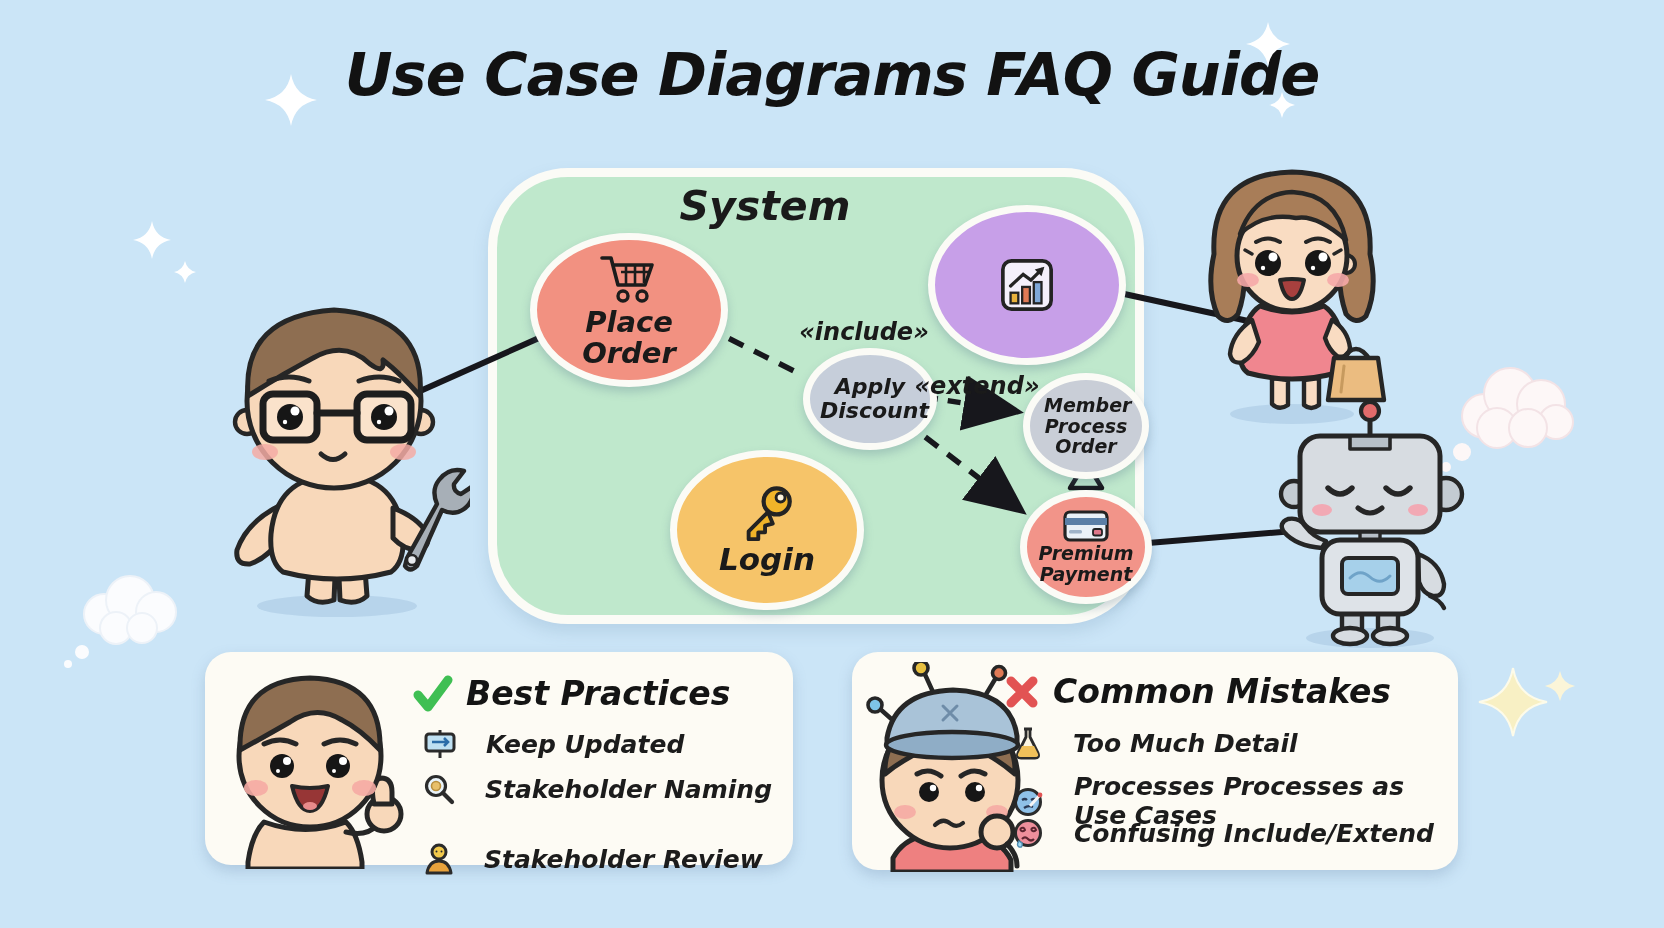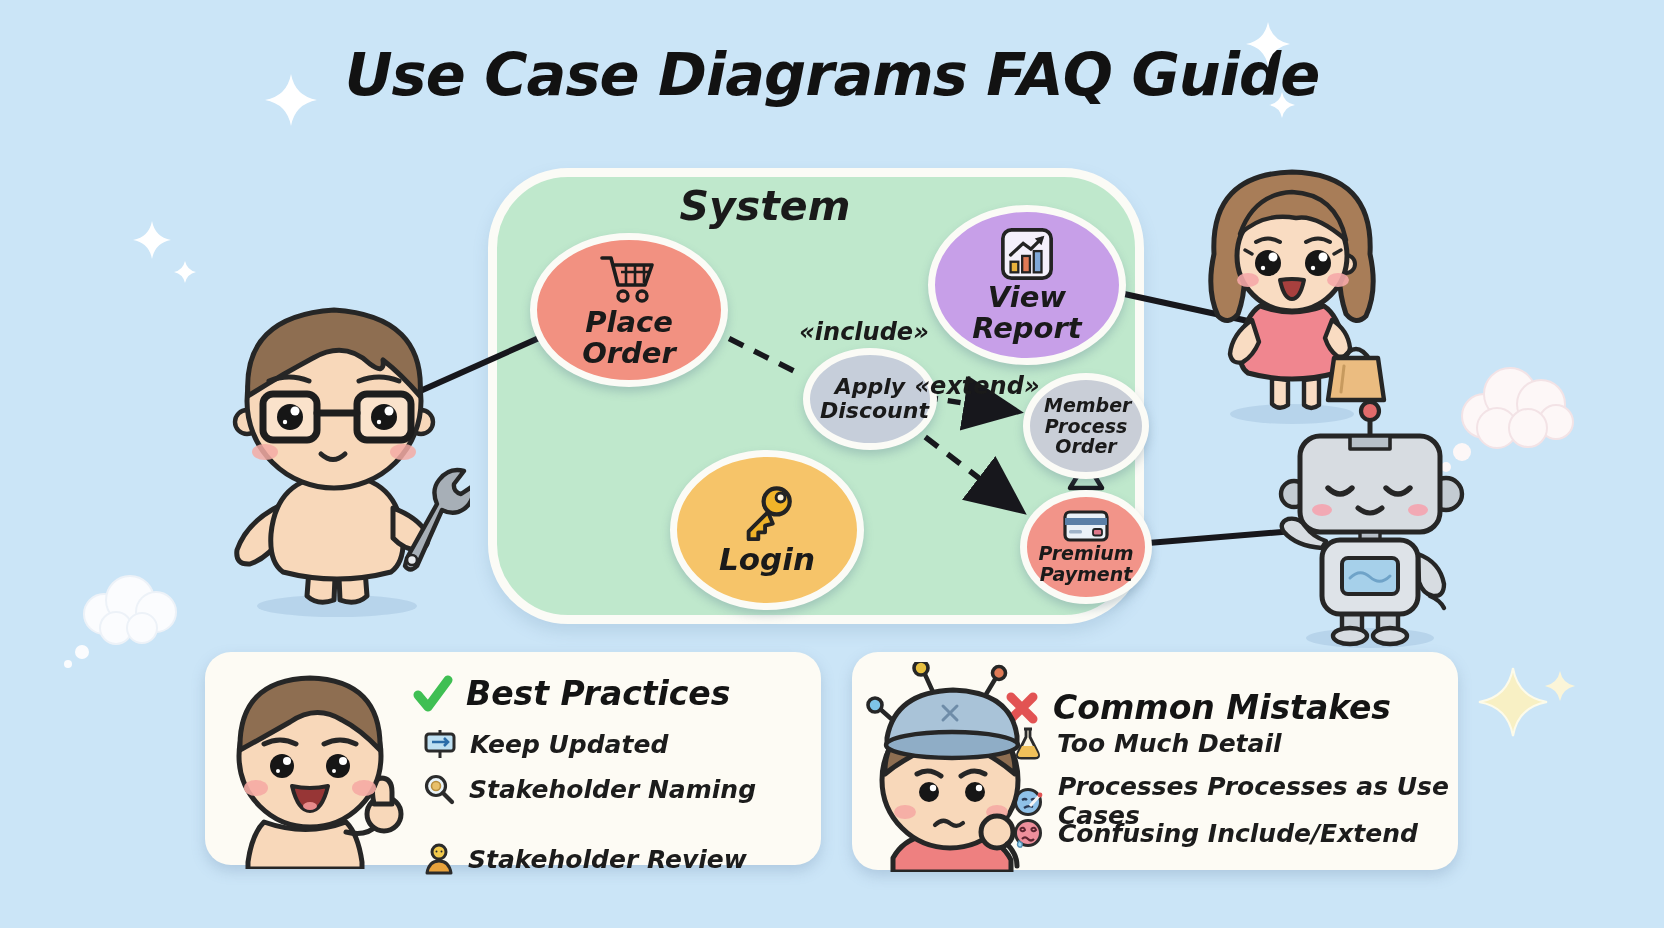--- a/index.html
+++ b/index.html
@@ -37,26 +37,26 @@
   .uc-member {left:1023px;top:373px;width:112px;height:92px;background:#C9CED7;font-size:19px;}
   .uc-login  {left:670px;top:450px;width:180px;height:146px;background:#F6C469;font-size:31px;}
   .uc-premium{left:1020px;top:490px;width:118px;height:100px;background:#F29489;font-size:19px;}
   .stereo{font-size:24px;font-weight:800;text-align:center;}
   .stereo-include{left:789px;top:318px;width:150px;}
   .stereo-extend{left:907px;top:372px;width:140px;}
   .card{
     background:#FDFBF4;border-radius:26px;
     box-shadow:0 6px 14px rgba(100,130,165,.28);
   }
-  .card-bp{left:205px;top:652px;width:588px;height:213px;padding-left:28px;}
+  .card-bp{left:205px;top:652px;width:588px;height:213px;}
   .card-cm{left:852px;top:652px;width:606px;height:218px;}
   .card-head{position:absolute;display:flex;align-items:center;gap:13px;font-size:33px;font-weight:800;color:#141414;}
   .bp-head{left:208px;top:22px;}
-  .cm-head{left:152px;top:36px;}
-  .item{position:absolute;display:flex;align-items:center;gap:13px;font-size:25px;font-weight:700;color:#1c1c1c;}
+  .cm-head{left:152px;top:20px;}
+  .item{position:absolute;display:flex;align-items:center;gap:29px;font-size:25px;font-weight:700;color:#1c1c1c;}
   .bp-i0{left:218px;top:76px;}
   .bp-i1{left:218px;top:121px;}
   .bp-i2{left:218px;top:167px;margin-top:24px;}
   .cm-i0{left:160px;top:74px;}
   .cm-i1{left:160px;top:120px;}
   .cm-i2{left:160px;top:165px;}
   .item .ic{flex:0 0 auto;display:flex;}
   svg{display:block;}
   .overlay{left:0;top:0;pointer-events:none;}
 </style>
@@ -132,21 +132,20 @@
 
   <div class="abs uc uc-view">
     <svg width="56" height="56" viewBox="0 0 58 58">
       <rect x="4" y="4" width="50" height="50" rx="9" fill="#F4F0FB" stroke="#232323" stroke-width="3.8"></rect>
       <path d="M12 30 L25 18 L33 24 L44 13" fill="none" stroke="#232323" stroke-width="3.4" stroke-linecap="round"></path>
       <polygon points="47,10 37,13 44,20" fill="#232323"></polygon>
       <rect x="12" y="37" width="8" height="11" fill="#E8B23C" stroke="#232323" stroke-width="2.4"></rect>
       <rect x="24" y="31" width="8" height="17" fill="#E07A56" stroke="#232323" stroke-width="2.4"></rect>
       <rect x="36" y="26" width="8" height="22" fill="#7FA8D9" stroke="#232323" stroke-width="2.4"></rect>
     </svg>
-    <span class="uc-label">View Report</span>
   </div>
 
   <div class="abs uc uc-member">
     <span class="uc-label" style="width:84px">Member Process Order</span>
   </div>
 
   <div class="abs uc uc-apply">
     <span class="uc-label" style="width:100px">Apply Discount</span>
   </div>
 

